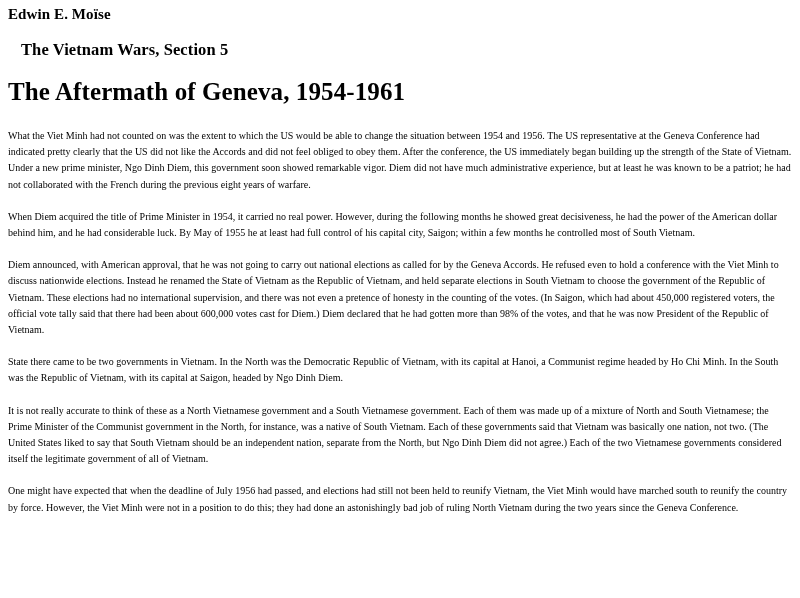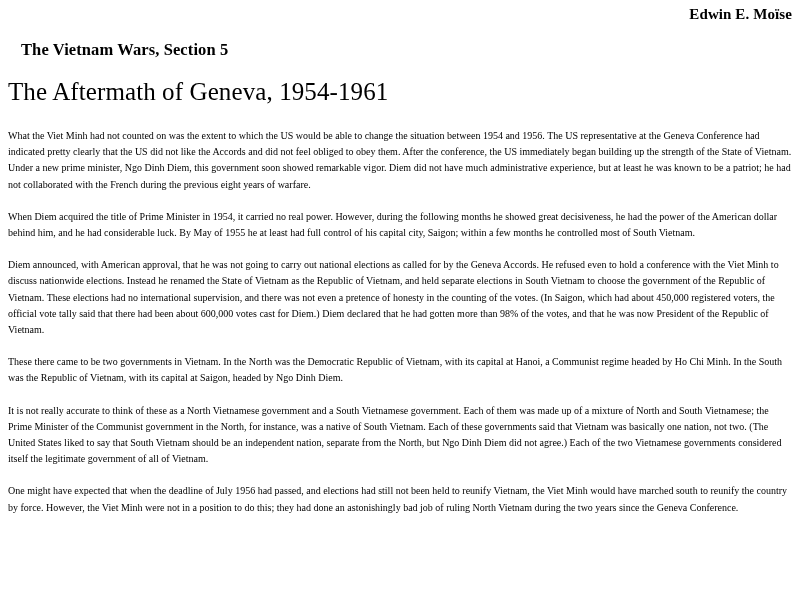--- a/index.html
+++ b/index.html
@@ -19,32 +19,31 @@
     padding: 5px 8px 0 8px;
     box-sizing: border-box;
     width: 800px;
   }
   .author {
     font-size: 15px;
     font-weight: bold;
     line-height: 18px;
     margin: 0 0 17px 0;
     letter-spacing: 0.1px;
-    text-align: right;
   }
   .section-title {
     font-size: 16.5px;
     font-weight: bold;
     line-height: 19px;
     margin: 0 0 19px 13px;
     letter-spacing: 0.1px;
   }
   .main-title {
     font-size: 25px;
-    font-weight: normal;
+    font-weight: bold;
     line-height: 28px;
     margin: 8px 0 22px 0;
     letter-spacing: 0.1px;
   }
   .body-copy p {
     font-size: 10px;
     line-height: 16.2px;
     margin: 0 0 16px 0;
     text-align: left;
     max-width: 786px;
@@ -61,19 +60,19 @@
   <h3 class="author">Edwin E. Moïse</h3>
 
   <h2 class="section-title">The Vietnam Wars, Section 5</h2>
 
   <h1 class="main-title">The Aftermath of Geneva, 1954-1961</h1>
 
   <div class="body-copy">
     <p>What the Viet Minh had not counted on was the extent to which the US would be able to change the situation between 1954 and 1956. The US representative at the Geneva Conference had indicated pretty clearly that the US did not like the Accords and did not feel obliged to obey them. After the conference, the US immediately began building up the strength of the State of Vietnam. Under a new prime minister, Ngo Dinh Diem, this government soon showed remarkable vigor. Diem did not have much administrative experience, but at least he was known to be a patriot; he had not collaborated with the French during the previous eight years of warfare.</p>
     <p>When Diem acquired the title of Prime Minister in 1954, it carried no real power. However, during the following months he showed great decisiveness, he had the power of the American dollar behind him, and he had considerable luck. By May of 1955 he at least had full control of his capital city, Saigon; within a few months he controlled most of South Vietnam.</p>
     <p>Diem announced, with American approval, that he was not going to carry out national elections as called for by the Geneva Accords. He refused even to hold a conference with the Viet Minh to discuss nationwide elections. Instead he renamed the State of Vietnam as the Republic of Vietnam, and held separate elections in South Vietnam to choose the government of the Republic of Vietnam. These elections had no international supervision, and there was not even a pretence of honesty in the counting of the votes. (In Saigon, which had about 450,000 registered voters, the official vote tally said that there had been about 600,000 votes cast for Diem.) Diem declared that he had gotten more than 98% of the votes, and that he was now President of the Republic of Vietnam.</p>
-    <p>These there came to be two governments in Vietnam. In the North was the Democratic Republic of Vietnam, with its capital at Hanoi, a Communist regime headed by Ho Chi Minh. In the South was the Republic of Vietnam, with its capital at Saigon, headed by Ngo Dinh Diem.</p>
+    <p>State there came to be two governments in Vietnam. In the North was the Democratic Republic of Vietnam, with its capital at Hanoi, a Communist regime headed by Ho Chi Minh. In the South was the Republic of Vietnam, with its capital at Saigon, headed by Ngo Dinh Diem.</p>
     <p>It is not really accurate to think of these as a North Vietnamese government and a South Vietnamese government. Each of them was made up of a mixture of North and South Vietnamese; the Prime Minister of the Communist government in the North, for instance, was a native of South Vietnam. Each of these governments said that Vietnam was basically one nation, not two. (The United States liked to say that South Vietnam should be an independent nation, separate from the North, but Ngo Dinh Diem did not agree.) Each of the two Vietnamese governments considered itself the legitimate government of all of Vietnam.</p>
     <p>One might have expected that when the deadline of July 1956 had passed, and elections had still not been held to reunify Vietnam, the Viet Minh would have marched south to reunify the country by force. However, the Viet Minh were not in a position to do this; they had done an astonishingly bad job of ruling North Vietnam during the two years since the Geneva Conference.</p>
 
   </div>
 
 </div>
 
 </body></html>

